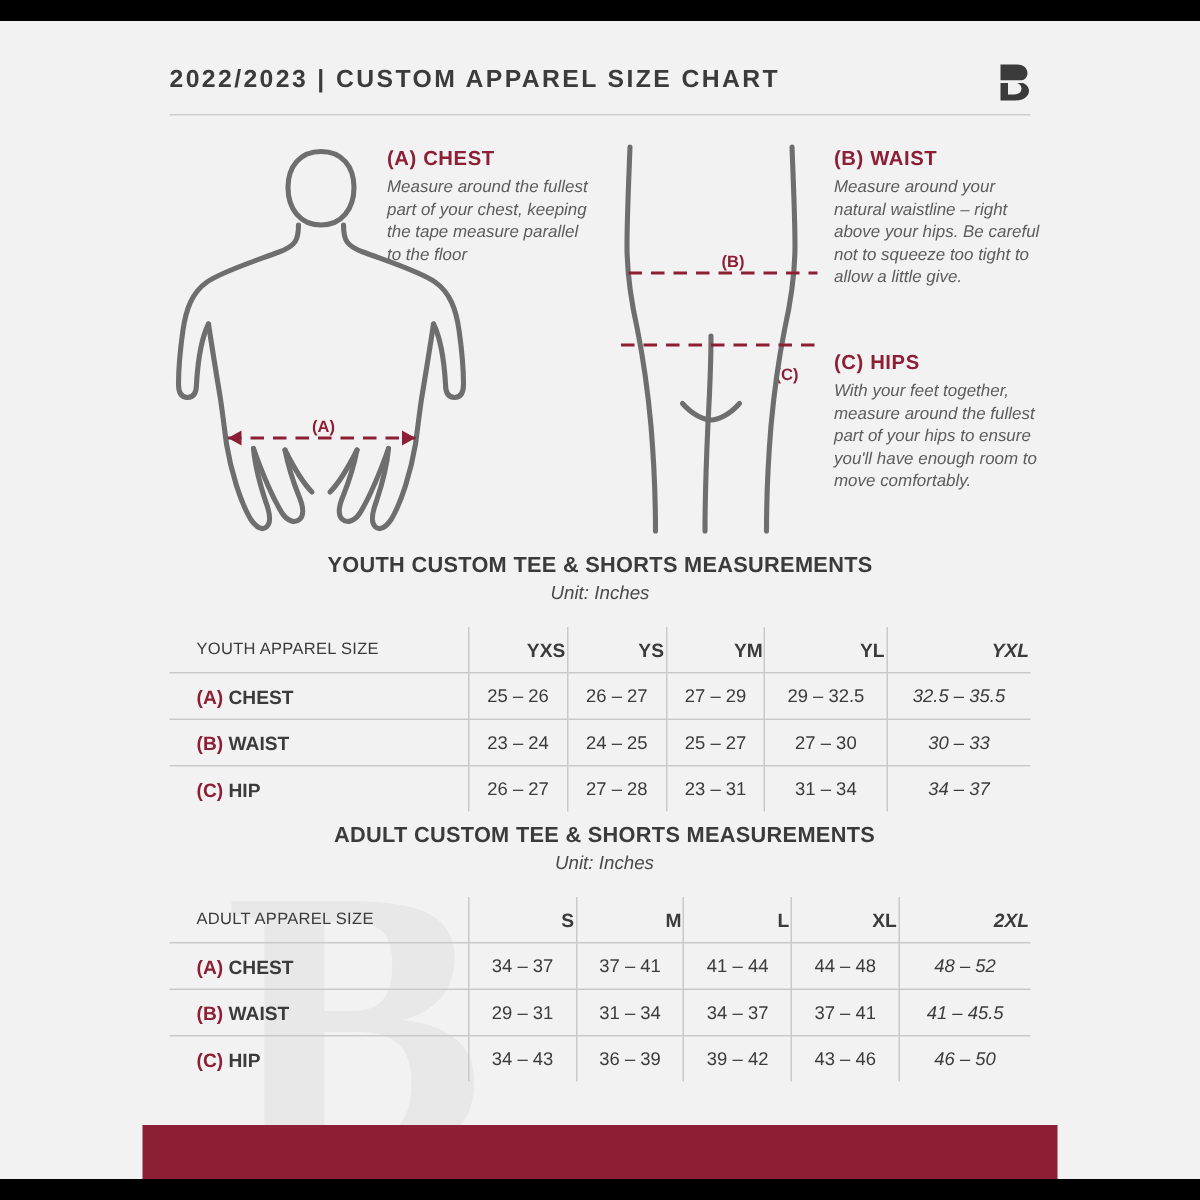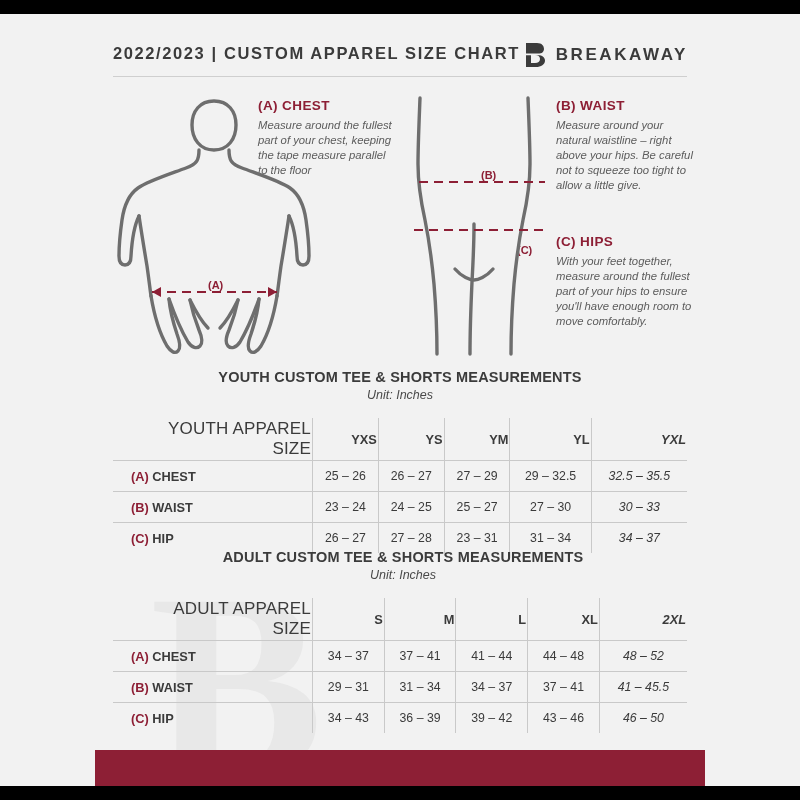--- a/index.html
+++ b/index.html
@@ -154,24 +154,24 @@
     text-align: left;
     padding-left: 18px;
     font-weight: bold;
     font-size: 12.8px;
     width: 180px;
   }
   table.size-table .rowhead .tag {
     color: #8d1f35;
   }
   table.size-table thead th.corner {
-    text-align: right;
+    text-align: left;
     padding-left: 18px;
     font-weight: normal;
-    font-size: 17px;
+    font-size: 11px;
     letter-spacing: .2px;
   }
   table.size-table tr.head-row th {
     border-top: none;
   }
   table.size-table td.first-col, table.size-table th.corner {
     border-left: none;
   }
   table.size-table td.last-col, table.size-table th.last-col {
     border-right: none;
@@ -206,21 +206,20 @@
     <div class="header-title">2022/2023  |  CUSTOM APPAREL SIZE CHART</div>
     <div class="brand">
       <div class="brand-mark">
         <svg width="24" height="26" viewBox="0 0 24 26">
           <path d="M3 1 L14 1 C19 1 21 4 21 7 C21 10 18 12 15 12.5 C18.5 13 22 15 22 18.5 C22 22.5 18 25 13 25 L3 25 Z" fill="#3b3b3b"></path>
           <path d="M8 5 L8 21 L12 21 C15 21 17 19.5 17 17 C17 14.5 15 13 12 13 L8 13 Z" fill="#f2f2f2"></path>
           <path d="M8 5 L8 11 L12 11 C14.5 11 16 10 16 8 C16 6 14.5 5 12 5 Z" fill="#3b3b3b"></path>
           <path d="M0 11.5 L24 11.5 L21 13.3 L3 13.3 Z" fill="#f2f2f2"></path>
         </svg>
       </div>
-      <div class="brand-name">BREAKAWAY</div>
     </div>
     <div class="header-rule"></div>
   </div>
 
   <div class="diagram">
 
     <svg class="svg-layer" width="800" height="285">
 
       <g fill="none" stroke="#6e6e6e" stroke-width="3.4" stroke-linejoin="round" stroke-linecap="round">
         <path d="M214 17 C200 17 192 27 192 41 C192 55 200 66 214 66 C228 66 236 55 236 41 C236 27 228 17 214 17 Z"></path>

